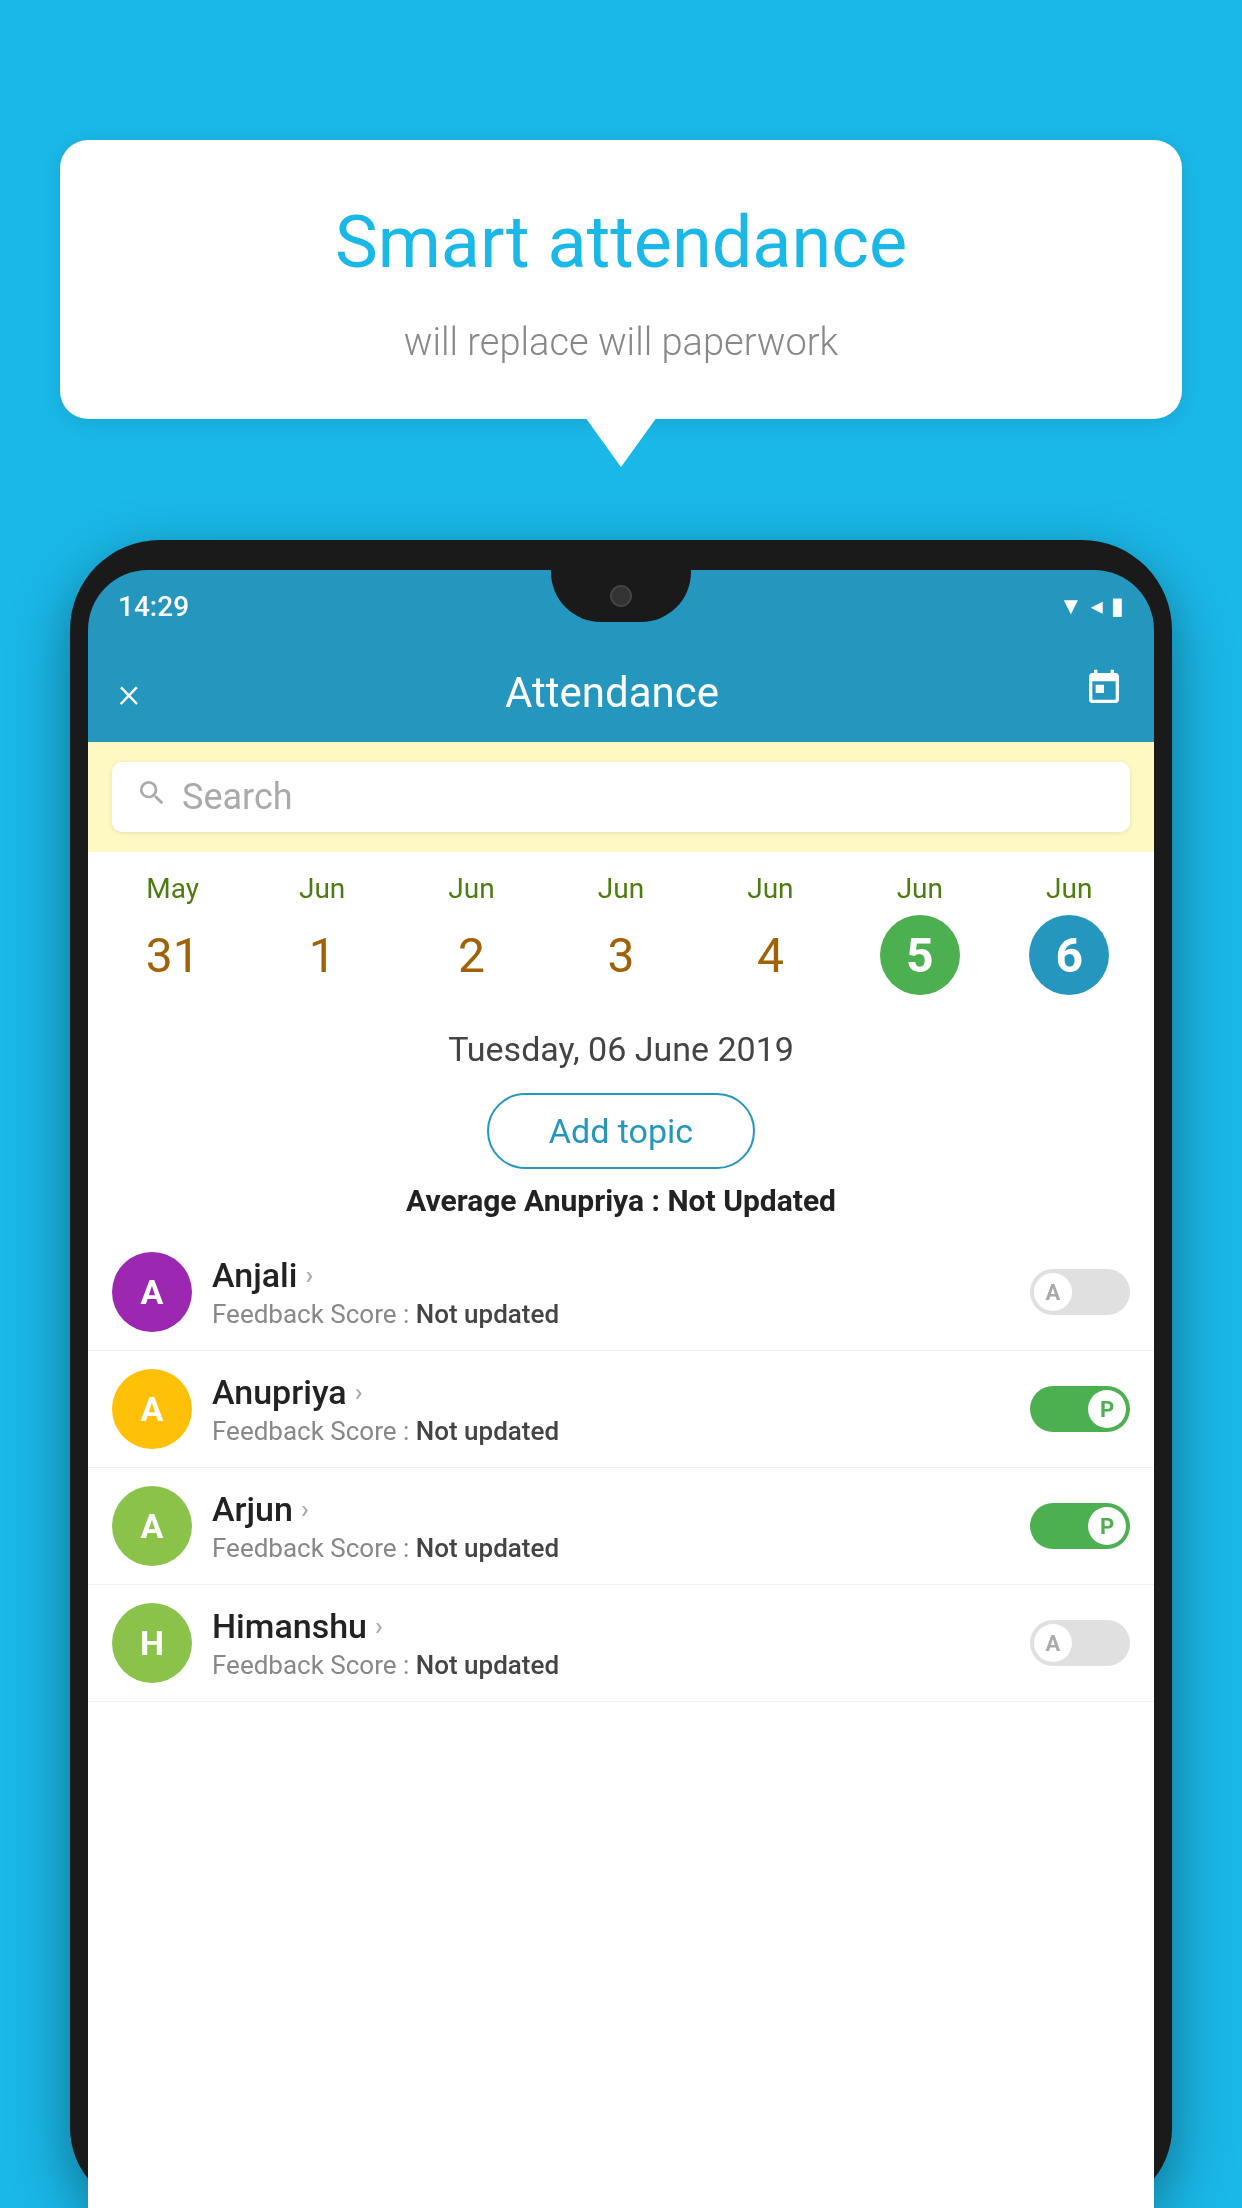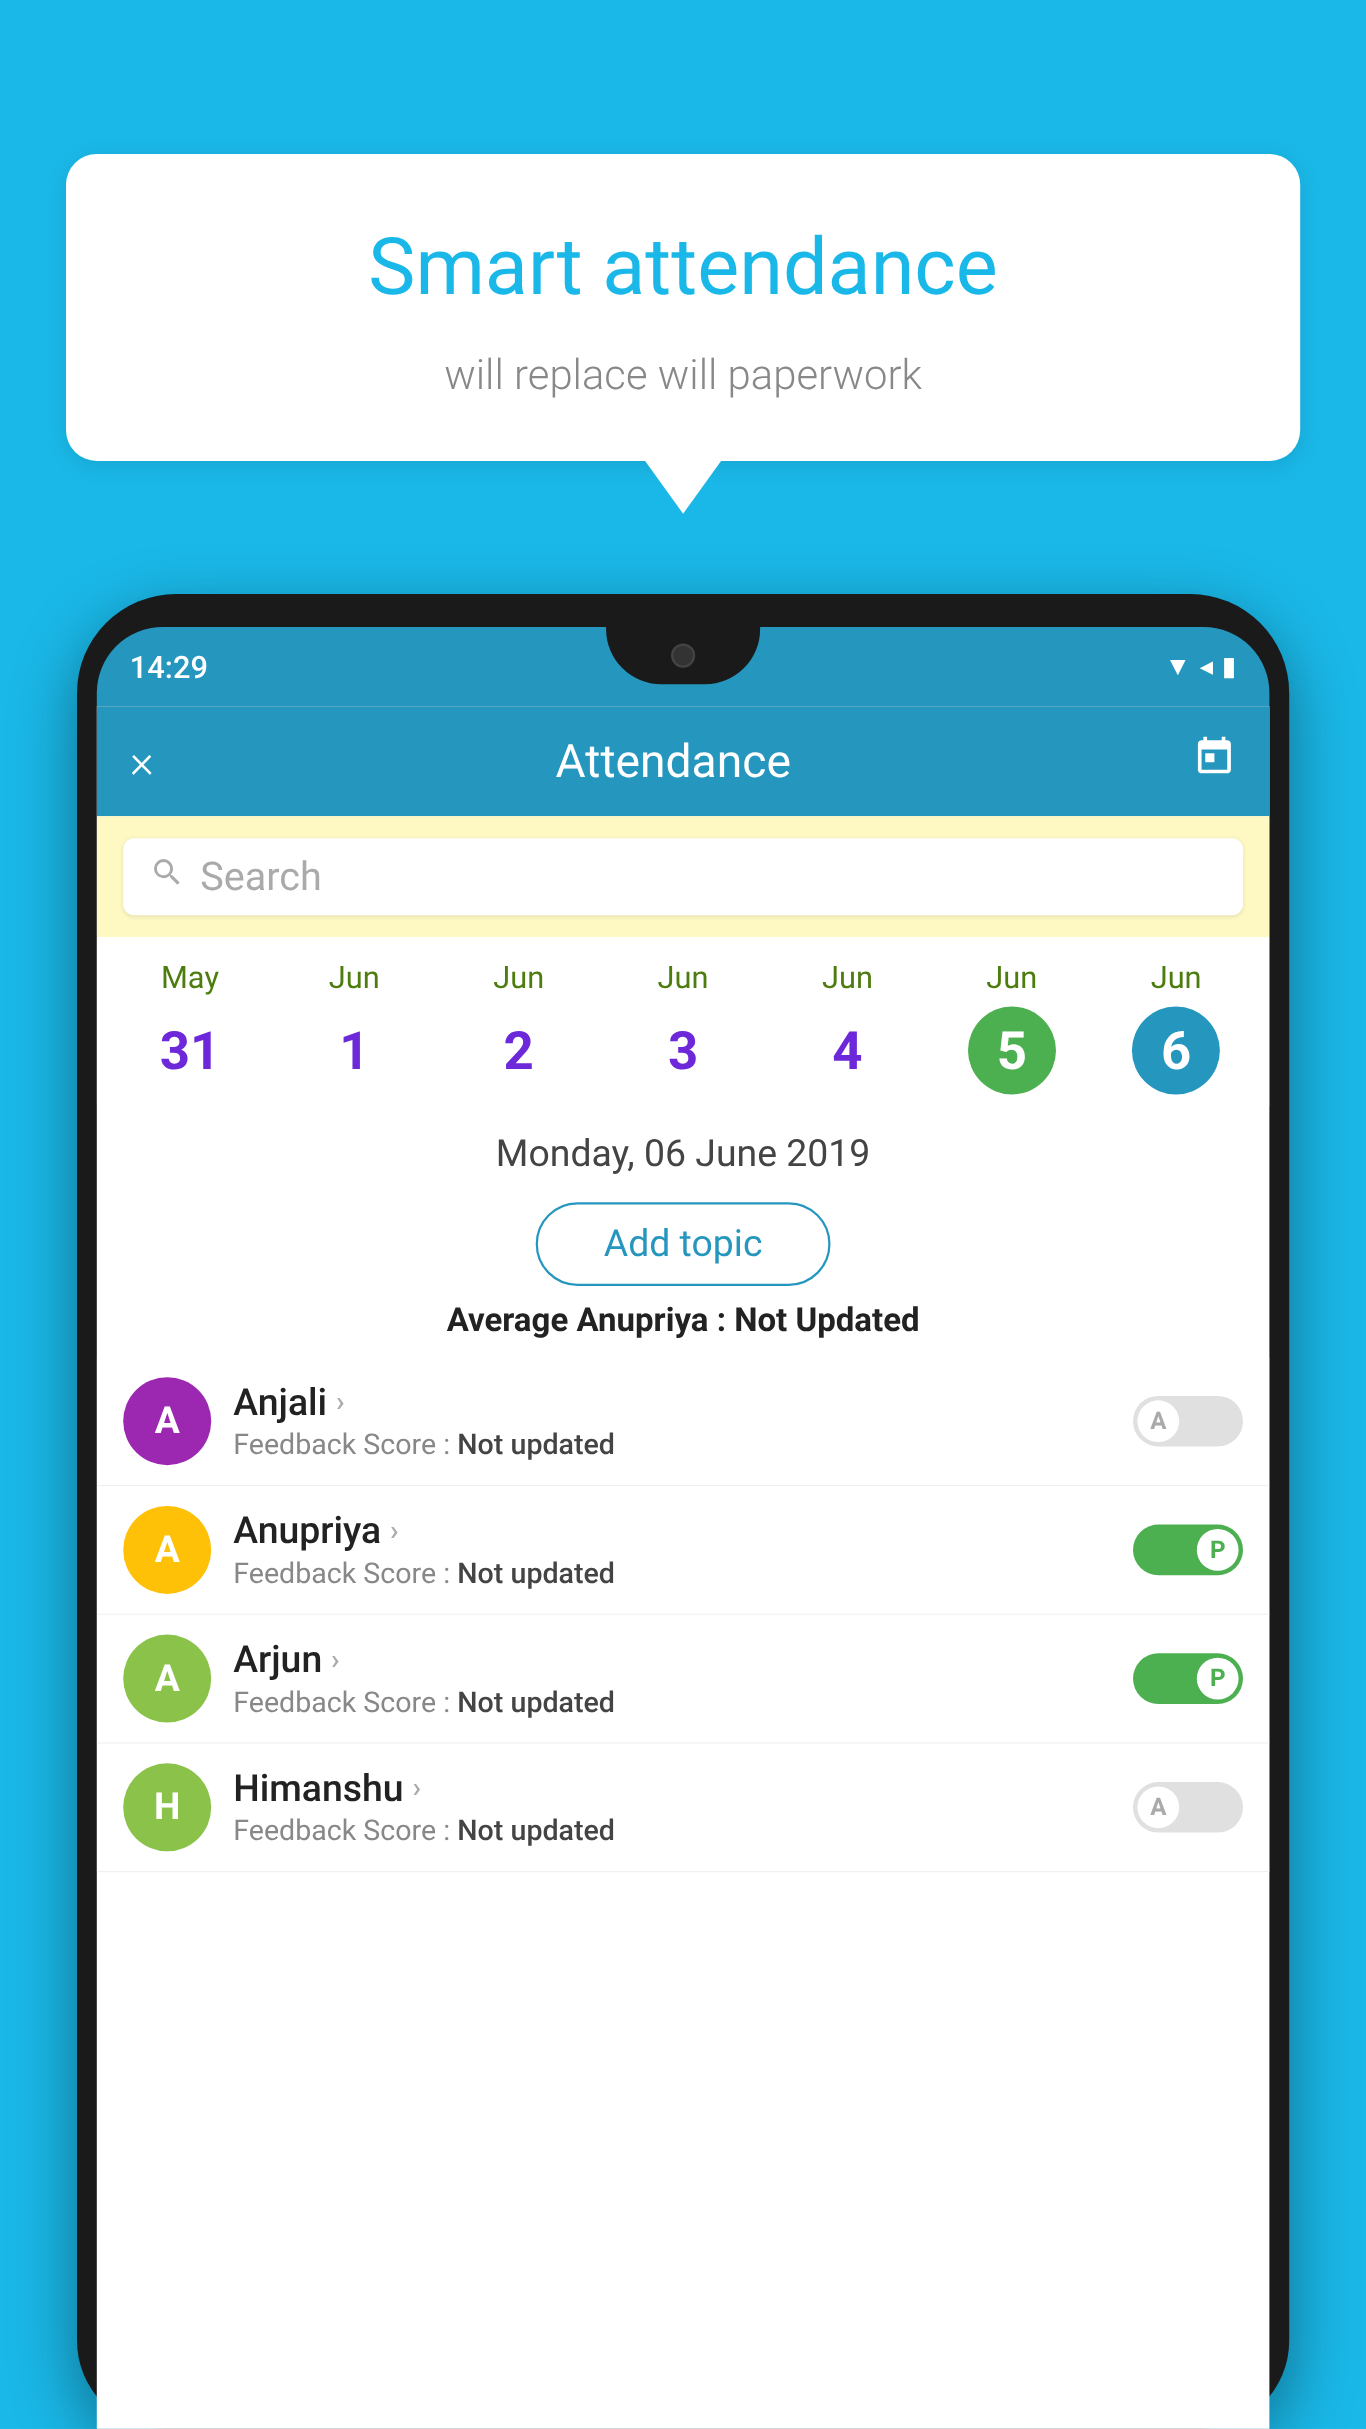--- a/index.html
+++ b/index.html
@@ -180,22 +180,22 @@
       padding: 10px 14px;
       cursor: pointer;
     }
     .date-month {
       font-size: 28px;
       color: #4d7c0f;
       font-weight: 400;
     }
     .date-num {
       font-size: 48px;
-      font-weight: 700;
-      color: #6d28d9;
+      font-weight: 400;
+      color: #a16207;
       width: 80px;
       height: 80px;
       display: flex;
       align-items: center;
       justify-content: center;
       border-radius: 50%;
     }
     .date-num.today {
       background: #4caf50;
       color: white;
@@ -403,21 +403,21 @@
       <div class="date-item">
         <span class="date-month">Jun</span>
         <span class="date-num today">5</span>
       </div>
       <div class="date-item">
         <span class="date-month">Jun</span>
         <span class="date-num selected">6</span>
       </div>
     </div>
 
-    <div class="selected-date-header">Monday, 06 June 2019</div>
+    <div class="selected-date-header">Tuesday, 06 June 2019</div>
 
     <div class="add-topic-btn">
       <div class="add-topic-inner">Add topic</div>
     </div>
 
     <div class="avg-feedback">
       <span>Average Anupriya : </span><span>Not Updated</span>
     </div>
 
     <div class="student-list">

